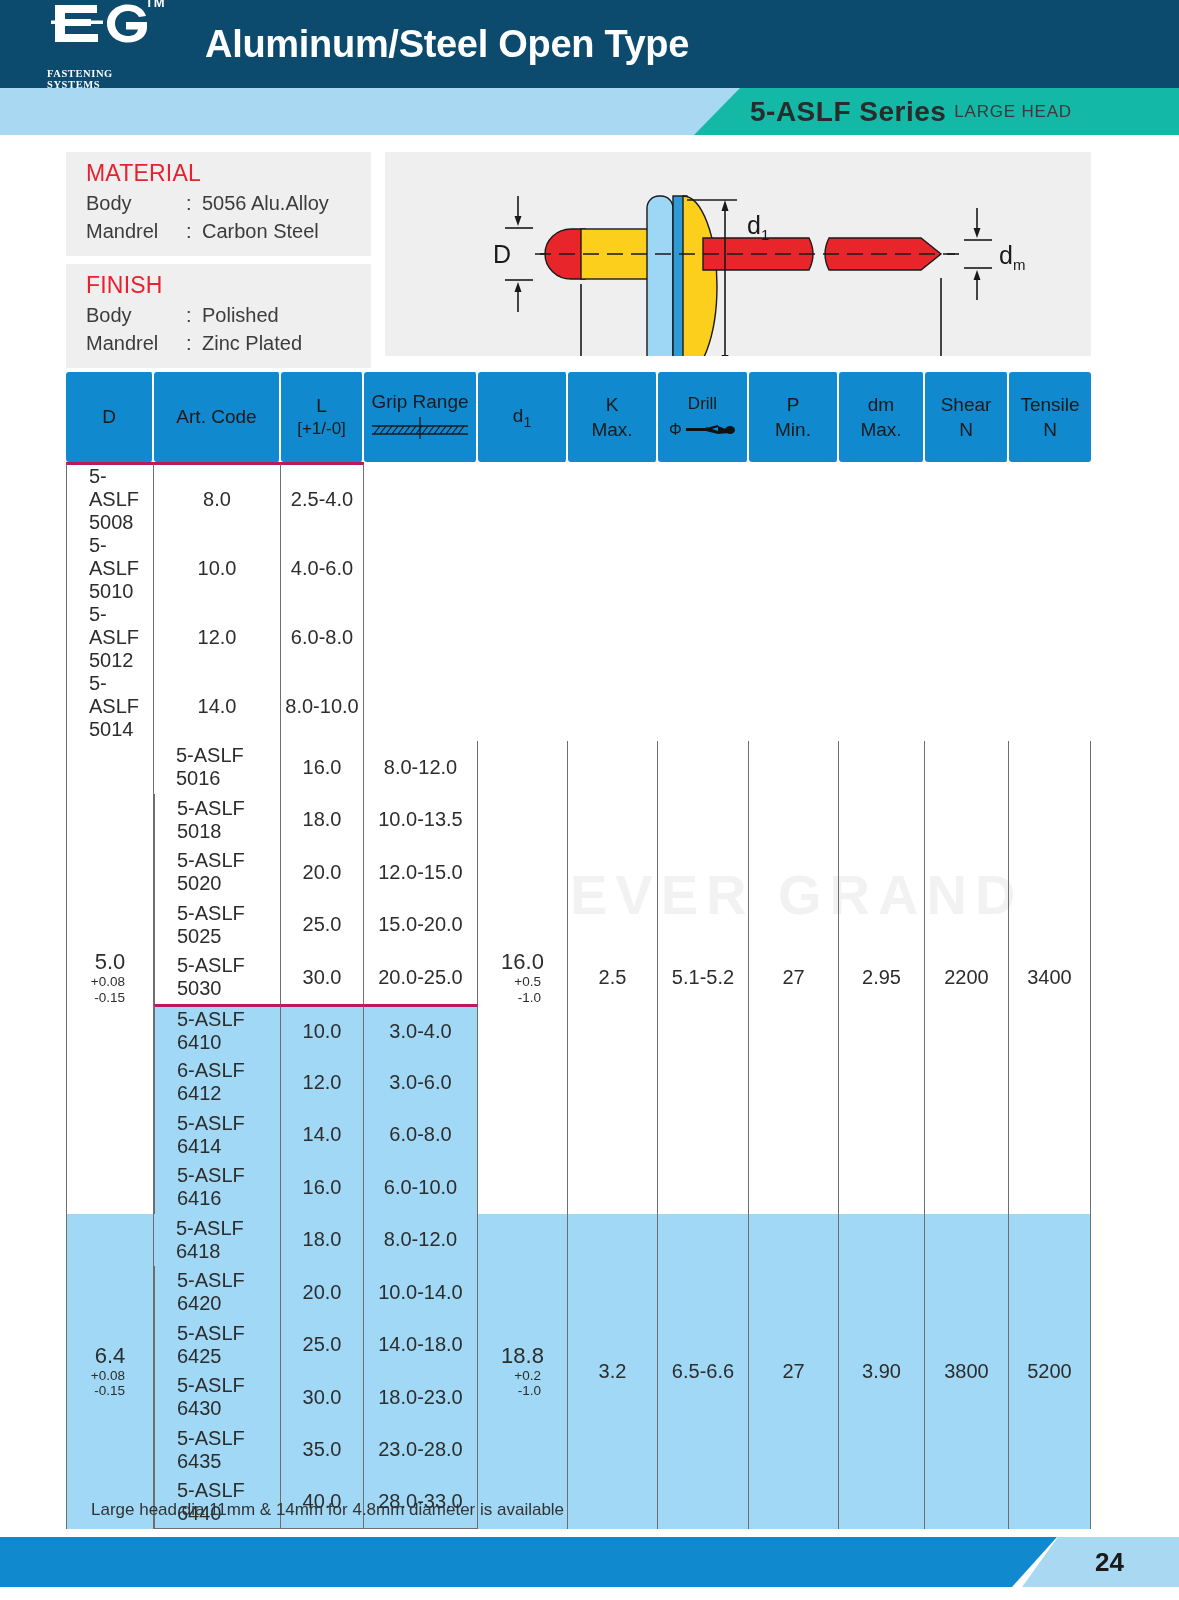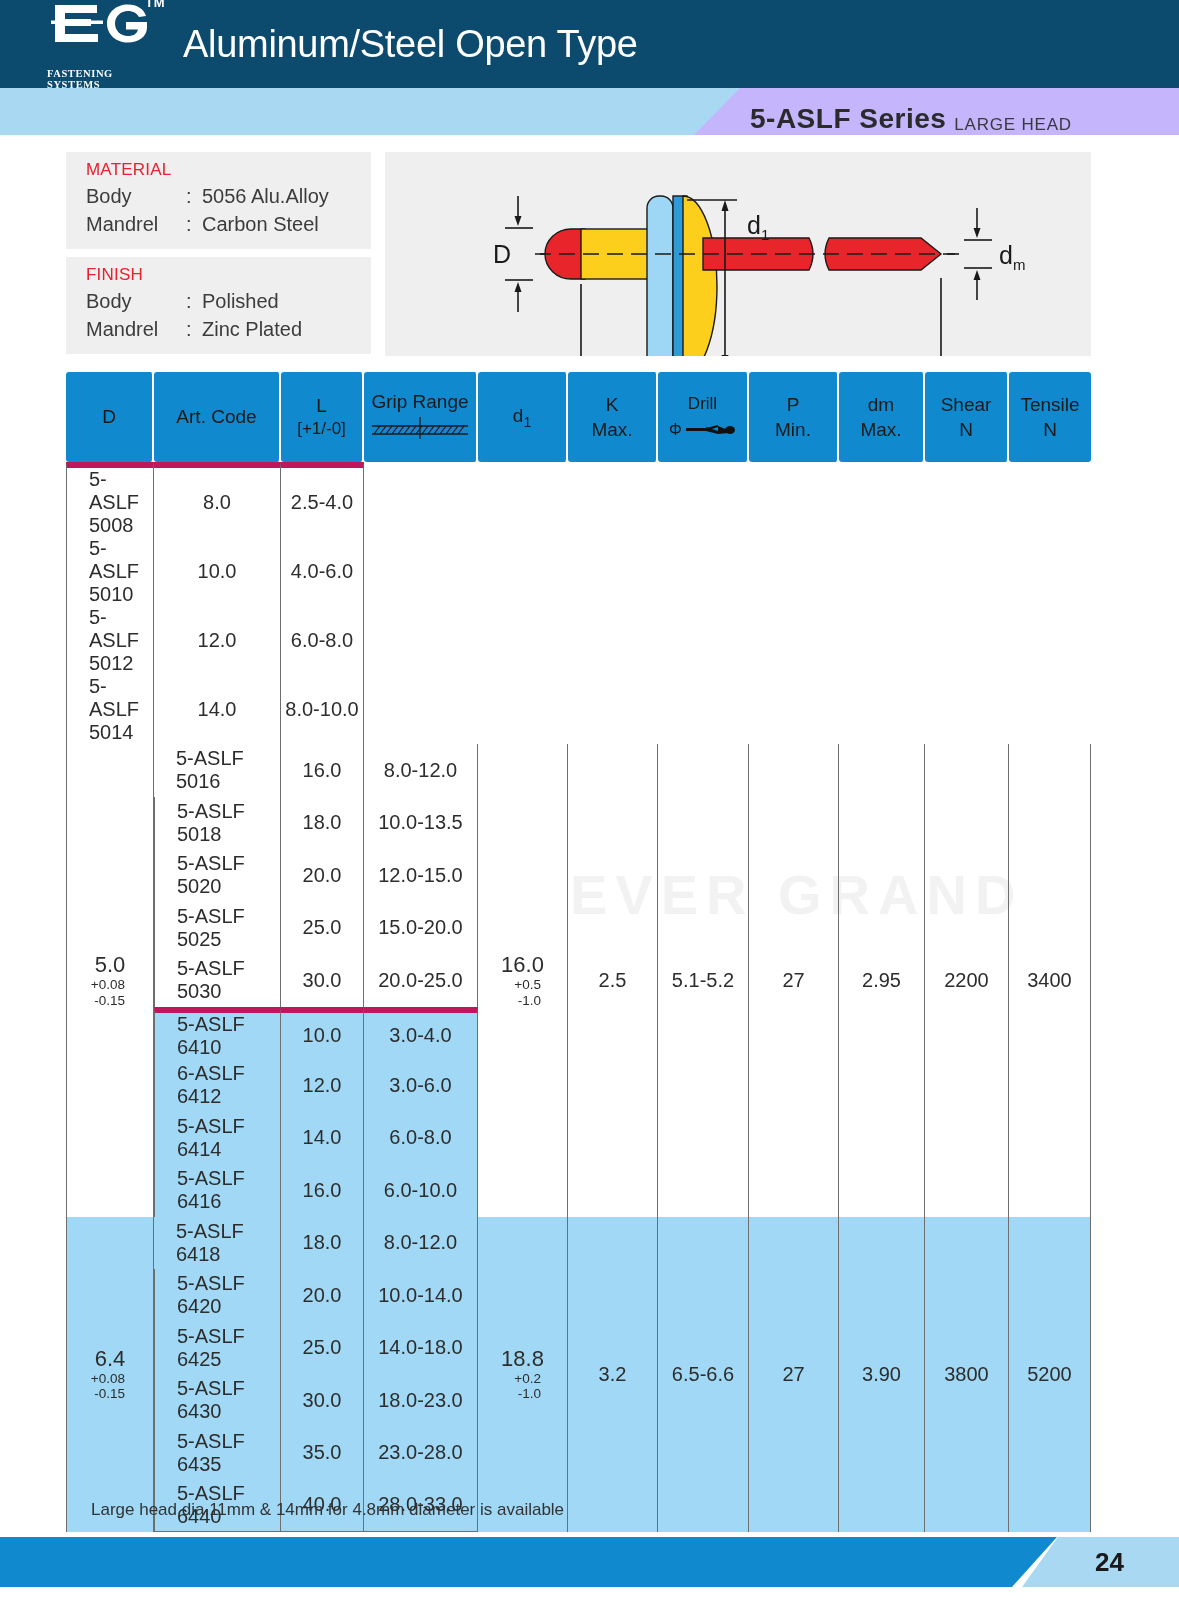--- a/index.html
+++ b/index.html
@@ -25,51 +25,51 @@
   .logo-mark svg { display:block; }
   .logo-tm {
     position: absolute; right: -4px; top: -4px;
     color: #fff; font-size: 13px; font-weight: bold; letter-spacing: .5px;
   }
   .logo-sub {
     color: #ffffff; font-size: 10.5px; font-weight: bold;
     letter-spacing: .6px; margin-top: 19px; font-family: Liberation Serif, serif;
   }
   .header-title {
-    margin-left: 18px; color: #ffffff;
-    font-size: 38px; font-weight: normal; letter-spacing: -0.3px;
+    margin-left: 40px; color: #ffffff;
+    font-size: 38px; font-weight: bold; letter-spacing: -0.3px;
   }
 
   .header-lightband {
     position: absolute; top: 88px; left: 0; width: 1179px; height: 47px;
     background: #A9D9F2;
   }
   .series-banner {
     position: absolute; top: 88px; left: 694px; width: 485px; height: 47px;
-    background: #c4b5fd;
+    background: #14b8a6;
     clip-path: polygon(46px 0, 485px 0, 485px 47px, 0 47px);
-    display: flex; align-items: flex-end;
+    display: flex; align-items: center;
   }
   .series-label {
     margin-left: 56px; color: #2B2B2B;
     font-size: 28px; font-weight: bold; letter-spacing: .5px;
   }
   .series-sub {
     margin-left: 8px; color: #3A3A3A;
     font-size: 17px; letter-spacing: .8px;
   }
 
   
   .info-col {
     position: absolute; left: 66px; top: 152px; width: 305px;
   }
   .info-box { background: #EFEFEF; padding: 8px 0 10px 20px; }
   .info-box + .info-box { margin-top: 8px; }
   .info-head {
-    color: #E8212E; font-size: 17px; font-weight: 500;
+    color: #E8212E; font-size: 23px; font-weight: 500;
     letter-spacing: .2px; margin-bottom: 2px;
   }
   .info-row {
     font-size: 20px; color: #3C3C3C;
     display: flex; line-height: 1.42;
   }
   .info-key { width: 100px; flex: none; }
   .info-sep { width: 16px; flex: none; }
   .info-val { }
 
@@ -99,21 +99,21 @@
     border-right: 1px solid #6E6E6E;
     border-bottom: none;
     text-align: center;
     font-size: 20px; color: #2D2D2D;
     height: 52.5px;
     vertical-align: middle;
   }
   tbody td:last-child { border-right: 1px solid #6E6E6E; }
   tbody tr td:first-child { border-left: 1px solid #6E6E6E; }
 
-  tbody tr.first-of-group td { border-top: 6px solid #be185d; }
+  tbody tr.first-of-group td { border-top: 3px solid #be185d; }
   tbody tr.last-row td { border-bottom: 1px solid #6E6E6E; }
 
   .art { text-align: left; padding-left: 22px; font-size: 20px; }
   .grp2 td { background: #A0D8F5; }
 
   .dim-cell { line-height: 1.12; }
   .dim-main { font-size: 22px; display:block; }
   .tol { font-size: 13.5px; display: block; text-align: right; padding-right: 28px; }
   .tol-wide { padding-right: 26px; }
 

